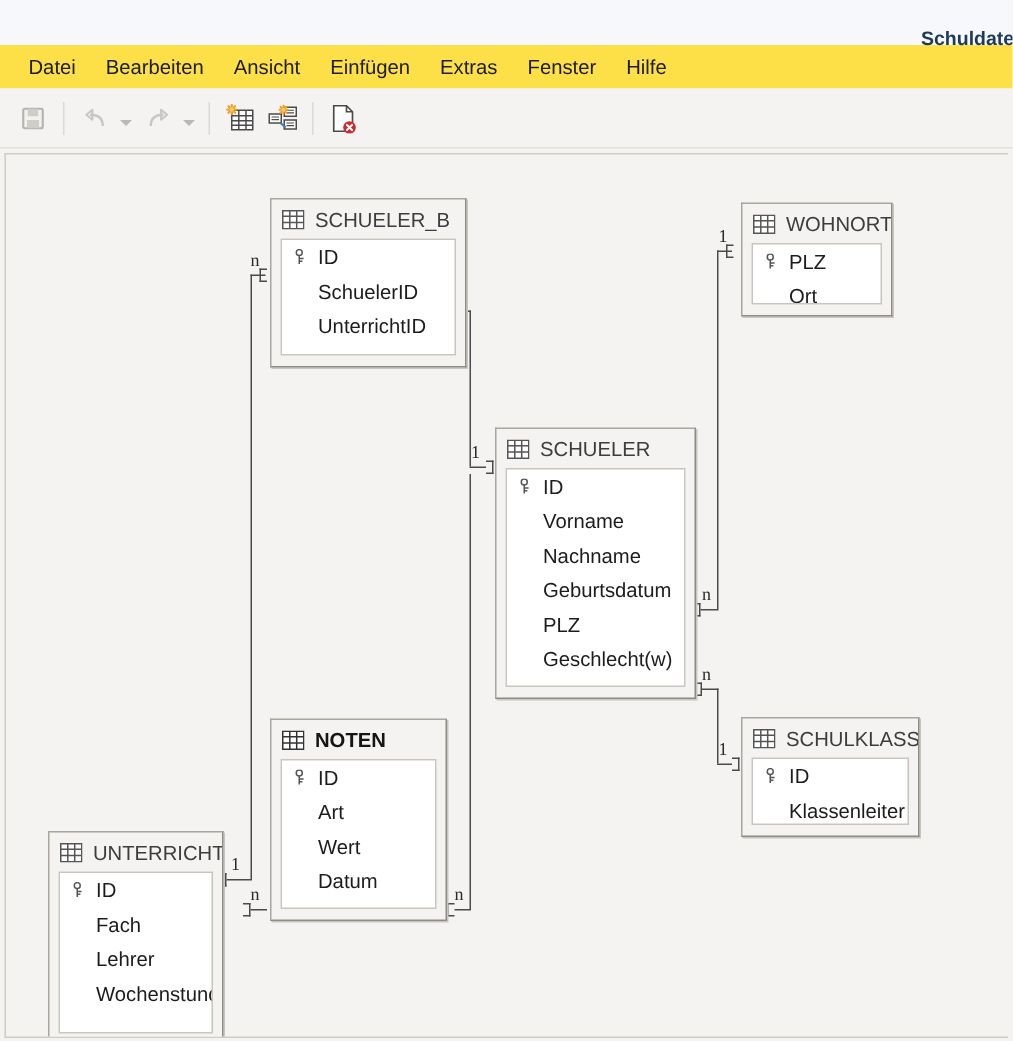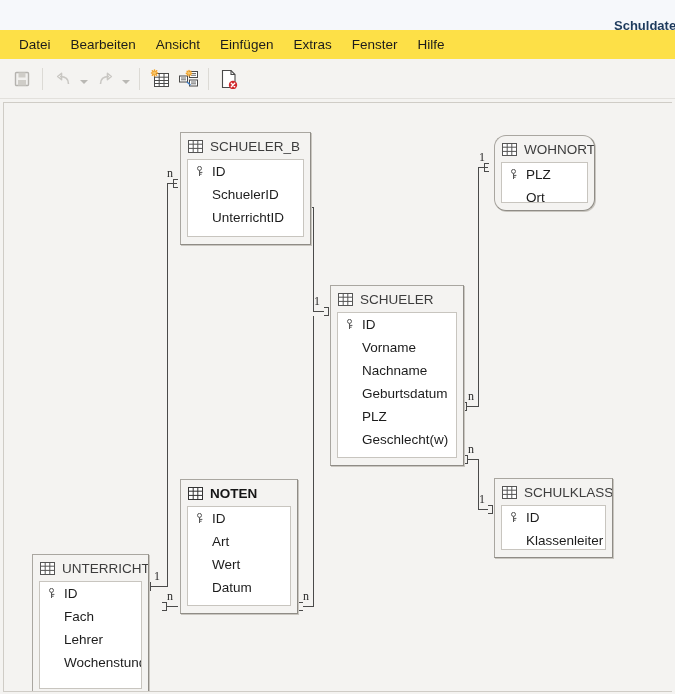--- a/index.html
+++ b/index.html
@@ -329,21 +329,21 @@
         <span class="keyslot"></span>
         <span class="fld-name">SchuelerID</span>
       </div>
       <div class="fld">
         <span class="keyslot"></span>
         <span class="fld-name">UnterrichtID</span>
       </div>
     </div>
   </div>
 
-  <div class="tbl" style="left:490px; top:32px; width:101px; height:76px;border-radius:12px;">
+  <div class="tbl" style="left:490px; top:32px; width:101px; height:76px;">
     <div class="tbl-head">
       <svg class="grid-ico" viewBox="0 0 15 13">
         <rect x="0.5" y="0.5" width="14" height="12" fill="#ffffff" stroke="#555"></rect>
         <line x1="0.5" y1="4.2" x2="14.5" y2="4.2" stroke="#555"></line>
         <line x1="0.5" y1="8.4" x2="14.5" y2="8.4" stroke="#555"></line>
         <line x1="5.2" y1="0.5" x2="5.2" y2="12.5" stroke="#555"></line>
         <line x1="9.8" y1="0.5" x2="9.8" y2="12.5" stroke="#555"></line>
       </svg>
       <span class="tbl-title">WOHNORT</span>
     </div>

